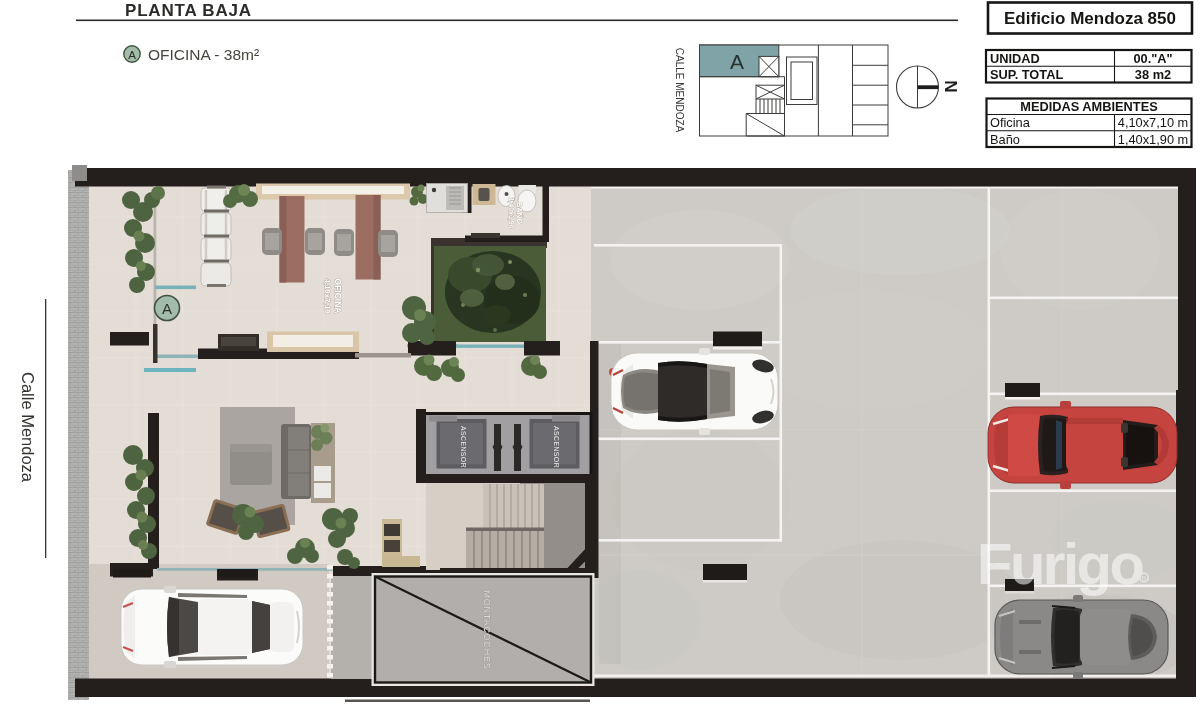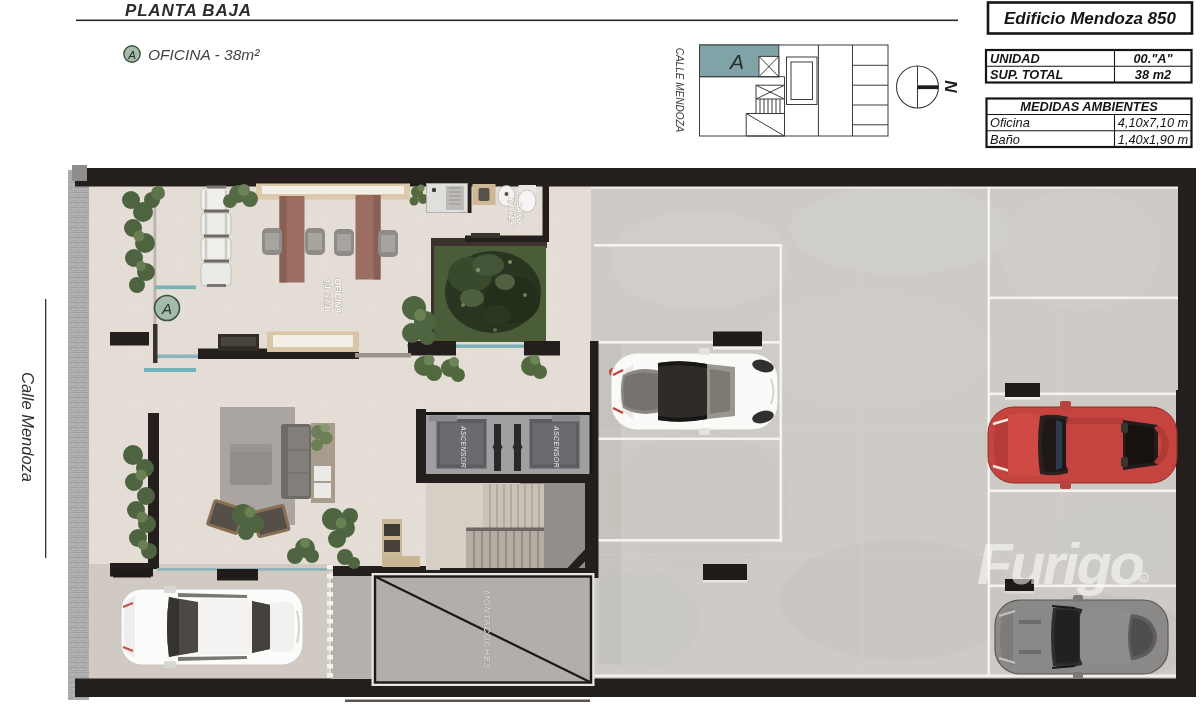--- a/index.html
+++ b/index.html
@@ -1,17 +1,17 @@
 <!DOCTYPE html>
 <html><head>
 <meta charset="utf-8">
 <style>
   html,body{margin:0;padding:0;background:#ffffff;}
   body{width:1200px;height:704px;overflow:hidden;font-family:"Liberation Sans", sans-serif;}
-  #page{position:relative;width:1200px;height:704px;background:#ffffff;font-style:italic;}
+  #page{position:relative;width:1200px;height:704px;background:#ffffff;}
   svg{position:absolute;left:0;top:0;}
 </style>
 </head>
 <body>
 <div id="page">
 <svg width="1200" height="704" viewBox="0 0 1200 704">
 <defs>
   <pattern id="brick" width="8" height="5" patternUnits="userSpaceOnUse">
     <rect width="8" height="5" fill="#b3b3b1"></rect>
     <path d="M0 0H8M0 2.5H8M3 0V2.5M6 2.5V5" stroke="#989896" stroke-width="0.7" fill="none"></path>

